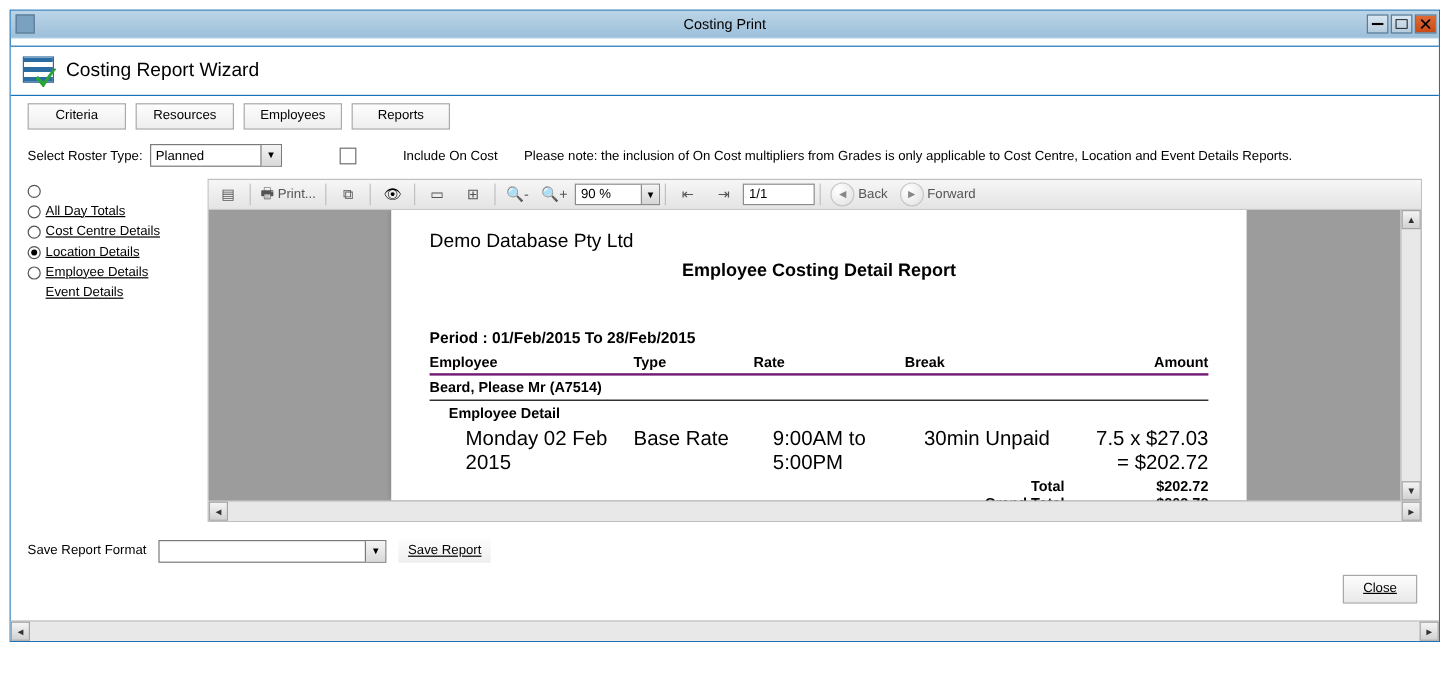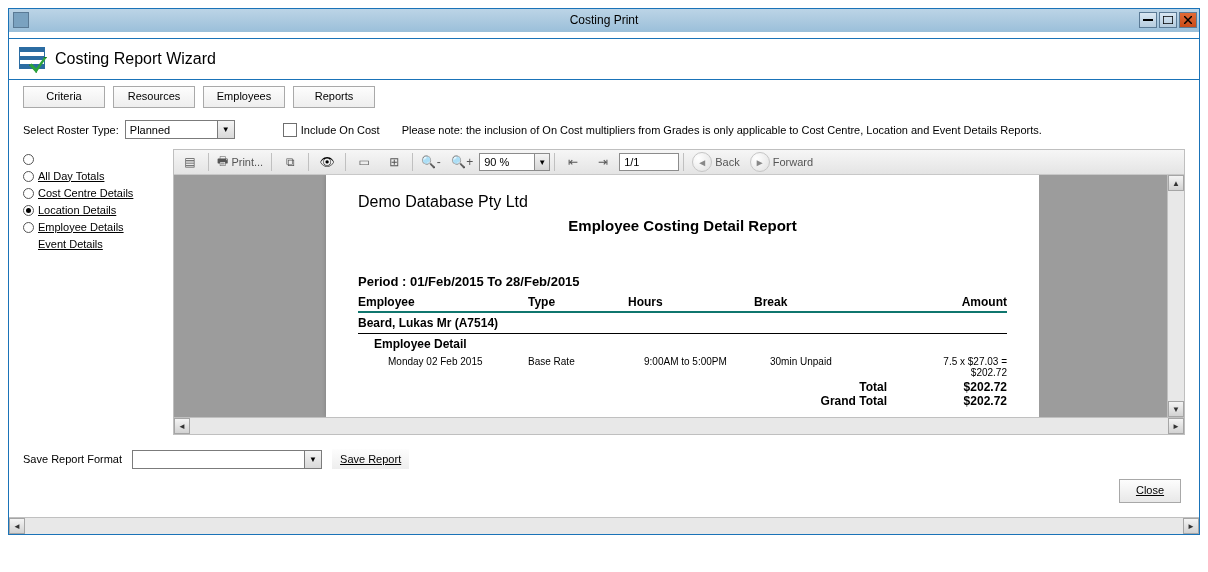--- a/index.html
+++ b/index.html
@@ -229,29 +229,29 @@
     background:#fff;
     flex:1;
     padding: 18px 32px;
     font-family: Verdana, Arial, sans-serif;
     font-size: 12px;
     box-shadow: 0 0 4px rgba(0,0,0,0.2);
   }
   .page .company { text-align:left; font-size:16px; margin-bottom:6px; }
   .page .reptitle { text-align:center; font-size:15px; font-weight:bold; margin-bottom:40px; }
   .period { font-weight:bold; font-size:13px; margin-bottom:6px; }
-  .tb-h { display:flex; font-weight:bold; font-size:12px; border-bottom:2px solid #0f766e; padding-bottom:2px; }
+  .tb-h { display:flex; font-weight:bold; font-size:12px; border-bottom:2px solid #701a75; padding-bottom:2px; }
   .tbh-emp{width:170px;}
   .tbh-type{width:100px;}
   .tbh-hours{width:126px;}
   .tbh-break{width:140px;}
   .tbh-amt{flex:1; text-align:right;}
   .emp-row { font-weight:bold; border-bottom:1px solid #000; padding:3px 0; font-size:12px;}
   .sub-h {font-weight:bold; padding:3px 0 3px 16px; font-size:12px;}
-  .data-row { display:flex; padding:2px 0 2px 30px; font-size:10px;}
+  .data-row { display:flex; padding:2px 0 2px 30px; font-size:17px;}
   .d-date{width:140px;}
   .d-type{width:116px;}
   .d-hours{width:126px;}
   .d-break{width:140px;}
   .d-amt{flex:1;text-align:right;}
   .tot-row {display:flex;font-weight:bold;font-size:12px;}
   .tot-row .lab{flex:1;text-align:right;padding-right:40px;}
   .tot-row .val{width:80px;text-align:right;}
 
   .vscroll {
@@ -335,21 +335,21 @@
         <div class="tabbtn">Reports</div>
       </div>
 
       <div class="opts-row">
         <span>Select Roster Type:</span>
         <div class="combo" style="width:110px;">
           <span class="val">Planned</span>
           <span class="arrbtn">▼</span>
         </div>
         <span style="width:36px;"></span>
-        <label style="display:flex;align-items:center;">
+        <label style="display:flex;align-items:center;gap:35px;">
           <span class="chk"></span>
           <span>Include On Cost</span>
         </label>
         <span style="width:10px;"></span>
         <span class="note-text">Please note: the inclusion of On Cost multipliers from Grades is only applicable to Cost Centre, Location and Event Details Reports.</span>
       </div>
 
       <div class="mid-row">
         <div class="radio-col">
           <div class="radio-item">
@@ -435,25 +435,25 @@
           <div class="viewer">
             <div class="viewer-inner">
               <div class="side-gray"></div>
               <div class="page">
                 <div class="company">Demo Database Pty Ltd</div>
                 <div class="reptitle">Employee Costing Detail Report</div>
                 <div class="period">Period :  01/Feb/2015 To 28/Feb/2015</div>
                 <div class="tb-h">
                   <span class="tbh-emp">Employee</span>
                   <span class="tbh-type">Type</span>
-                  <span class="tbh-hours">Hours</span>
+                  <span class="tbh-hours">Rate</span>
                   <span class="tbh-break">Break</span>
                   <span class="tbh-amt">Amount</span>
                 </div>
-                <div class="emp-row">Beard, Lukas Mr (A7514)</div>
+                <div class="emp-row">Beard, Please Mr (A7514)</div>
                 <div class="sub-h">Employee Detail</div>
                 <div class="data-row">
                   <span class="d-date">Monday 02 Feb 2015</span>
                   <span class="d-type">Base Rate</span>
                   <span class="d-hours">9:00AM to 5:00PM</span>
                   <span class="d-break">30min Unpaid</span>
                   <span class="d-amt">7.5 x $27.03 = $202.72</span>
                 </div>
                 <div class="tot-row">
                   <span class="lab">Total</span>

